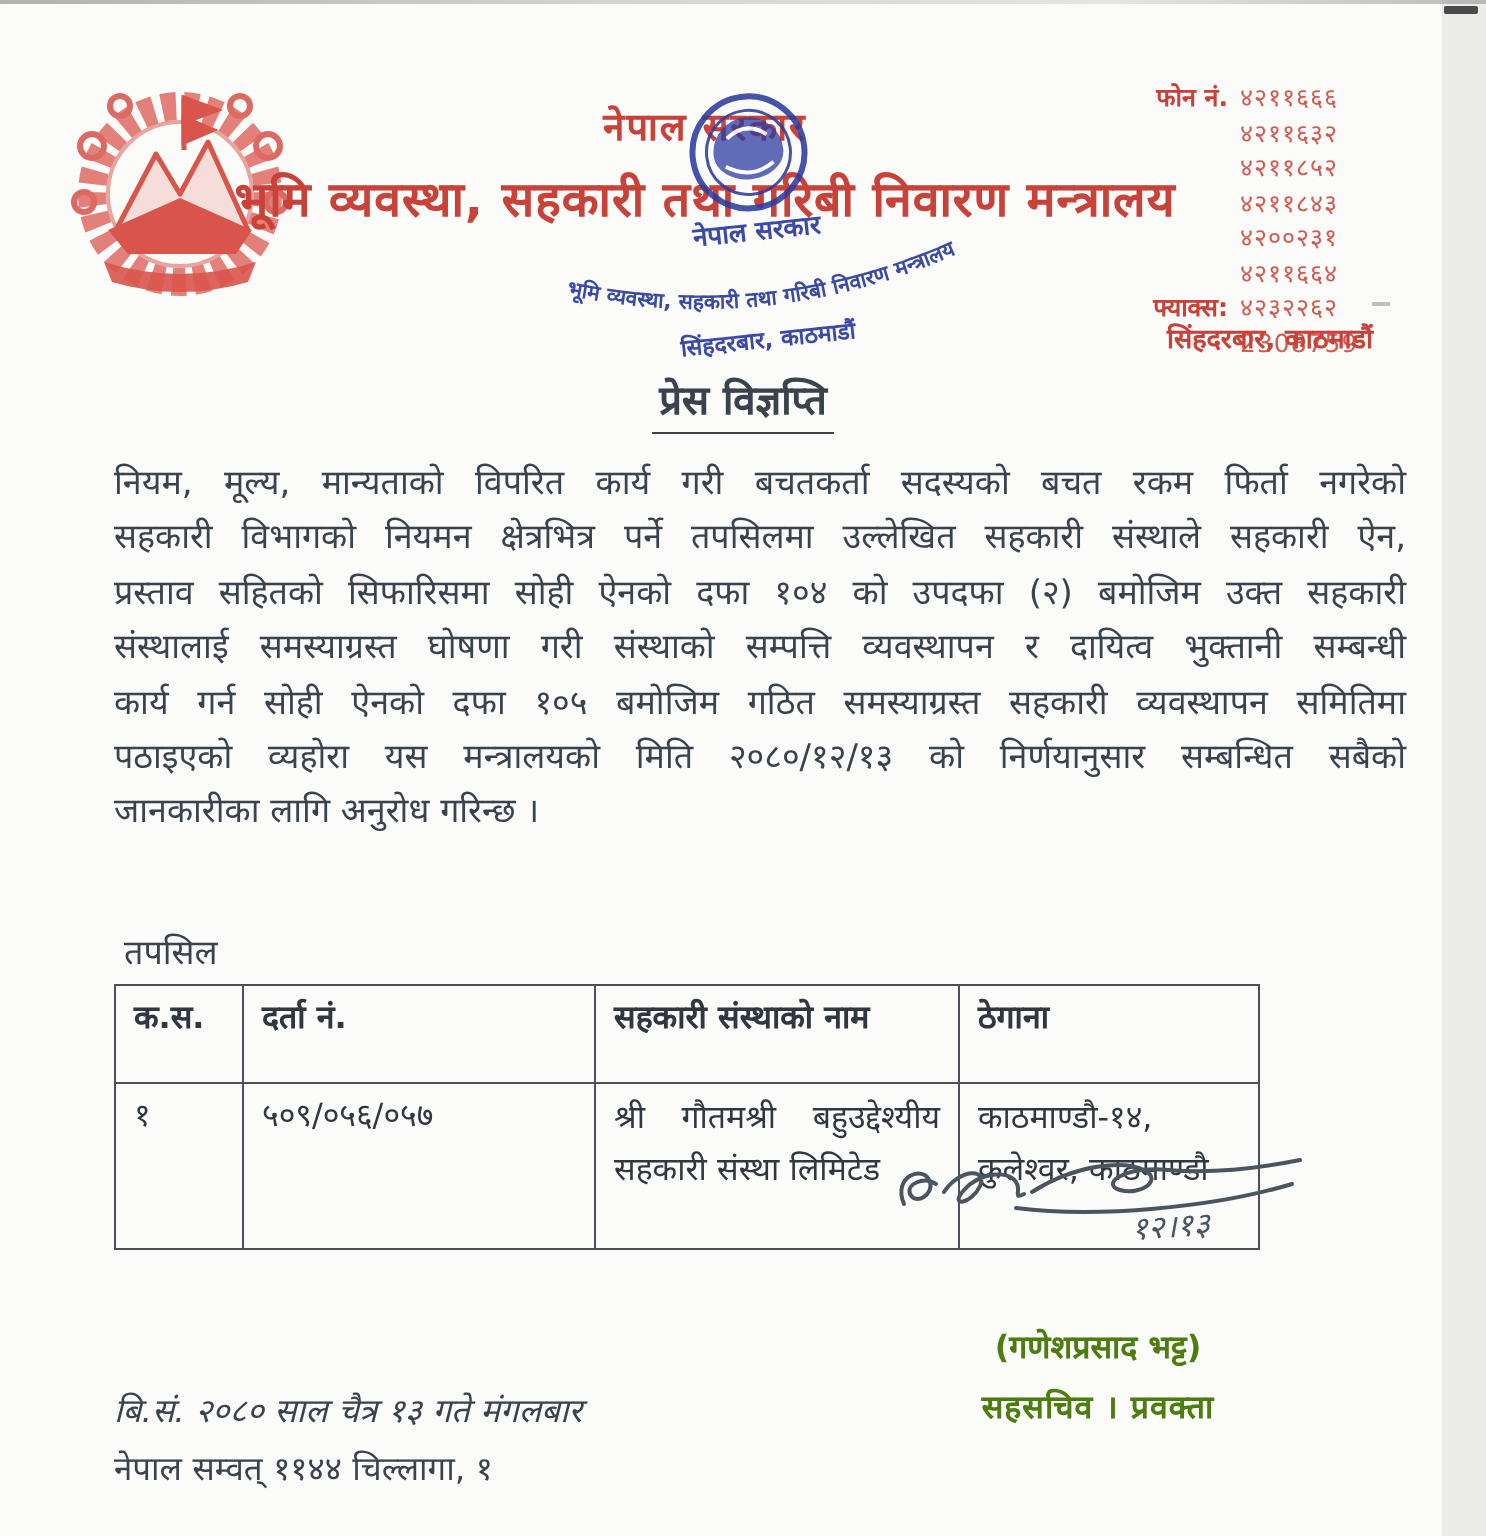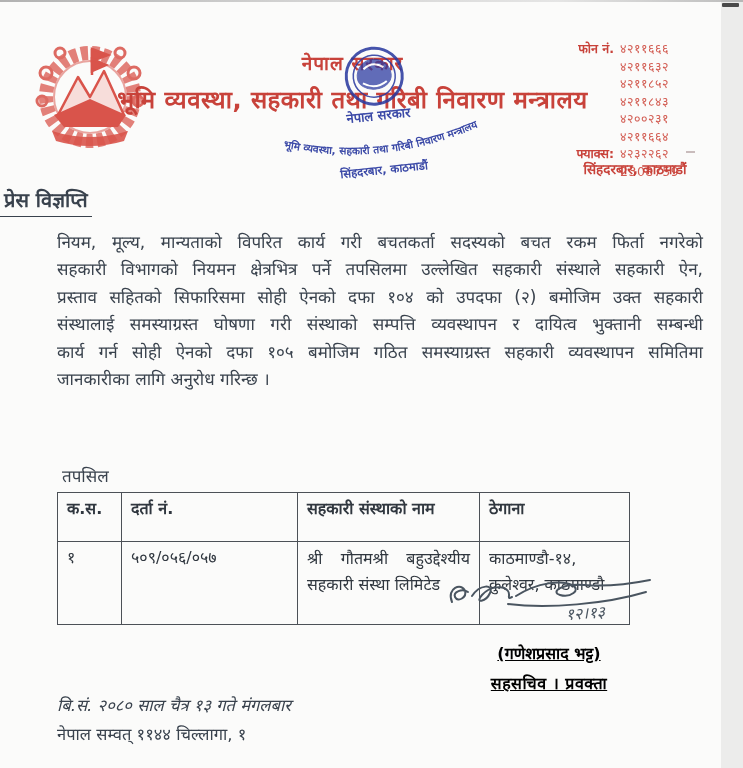--- a/index.html
+++ b/index.html
@@ -25,21 +25,21 @@
   .stamp{left:276px;top:42px;width:204px;height:140px;transform:rotate(-6deg);opacity:.92;}
 
   .contact{left:560px;top:40px;width:150px;font-size:12.5px;color:var(--lightred);line-height:17.5px;}
   .contact-row{display:flex;}
   .contact-lbl{width:54px;text-align:right;font-weight:bold;color:var(--red);flex:0 0 54px;}
   .contact-num{padding-left:6px;letter-spacing:.5px;}
   .contact-address{left:560px;top:160px;width:150px;text-align:center;
     font-size:13.5px;font-weight:bold;color:var(--red);}
 
   
-  .doc-title{left:0;top:186px;width:743px;}
+  .doc-title{left:0;top:186px;width:743px;text-align:center;}
   .doc-title span{display:inline-block;font-size:20px;font-weight:bold;color:var(--ink);
     border-bottom:1.6px solid var(--ink);padding:0 4px 3px;}
 
   
   .body-text{left:57px;top:229px;width:646px;color:var(--ink);
     font-size:17px;line-height:27.4px;}
   .jline{text-align:justify;text-align-last:justify;white-space:normal;}
   .lline{text-align:left;}
 
   
@@ -48,21 +48,21 @@
     color:#30373f;font-size:16px;}
   .schedule-table th,.schedule-table td{border:1.6px solid #4c5157;vertical-align:top;
     padding:4px 9px 20px;text-align:left;font-weight:normal;}
   .schedule-table th{font-weight:bold;height:24px;}
   .schedule-table td{height:58px;}
   .cell-2line div{line-height:26px;}
   .spread{text-align:justify;text-align-last:justify;}
 
   
   .sig-squiggle{left:438px;top:576px;width:218px;height:54px;}
-  .sig-block{left:438px;top:642px;width:222px;text-align:center;color:#000000;text-decoration:underline;}
+  .sig-block{left:438px;top:662px;width:222px;text-align:center;color:#4d7c0f;}
   .sig-name{font-size:16px;font-weight:bold;}
   .sig-designation{font-size:16px;font-weight:bold;margin-top:8px;letter-spacing:.5px;}
 
   
   .footer-date-1{left:57px;top:693px;font-size:16.5px;color:var(--ink);font-style:italic;}
   .footer-date-2{left:57px;top:722px;font-size:16.5px;color:var(--ink);}
 
   :root{
     --red:#c8423a;
     --lightred:#d25a50;
@@ -163,20 +163,21 @@
 <div class="abs doc-title">
   <span>प्रेस विज्ञप्ति</span>
 </div>
 
 <div class="abs body-text">
   <div class="jline">नियम, मूल्य, मान्यताको विपरित कार्य गरी बचतकर्ता सदस्यको बचत रकम फिर्ता नगरेको</div>
   <div class="jline">सहकारी विभागको नियमन क्षेत्रभित्र पर्ने तपसिलमा उल्लेखित सहकारी संस्थाले सहकारी ऐन,</div>
   <div class="jline">प्रस्ताव सहितको सिफारिसमा सोही ऐनको दफा १०४ को उपदफा (२) बमोजिम उक्त सहकारी</div>
   <div class="jline">संस्थालाई समस्याग्रस्त घोषणा गरी संस्थाको सम्पत्ति व्यवस्थापन र दायित्व भुक्तानी सम्बन्धी</div>
   <div class="jline">कार्य गर्न सोही ऐनको दफा १०५ बमोजिम गठित समस्याग्रस्त सहकारी व्यवस्थापन समितिमा</div>
+  <div class="jline">पठाइएको व्यहोरा यस मन्त्रालयको मिति २०८०/१२/१३ को निर्णयानुसार सम्बन्धित सबैको</div>
   <div class="lline">जानकारीका लागि अनुरोध गरिन्छ ।</div>
 </div>
 
 <div class="abs schedule-label">तपसिल</div>
 <table class="abs schedule-table">
   <colgroup>
       <col style="width:64px">
       <col style="width:176px">
       <col style="width:182px">
       <col style="width:150px">

